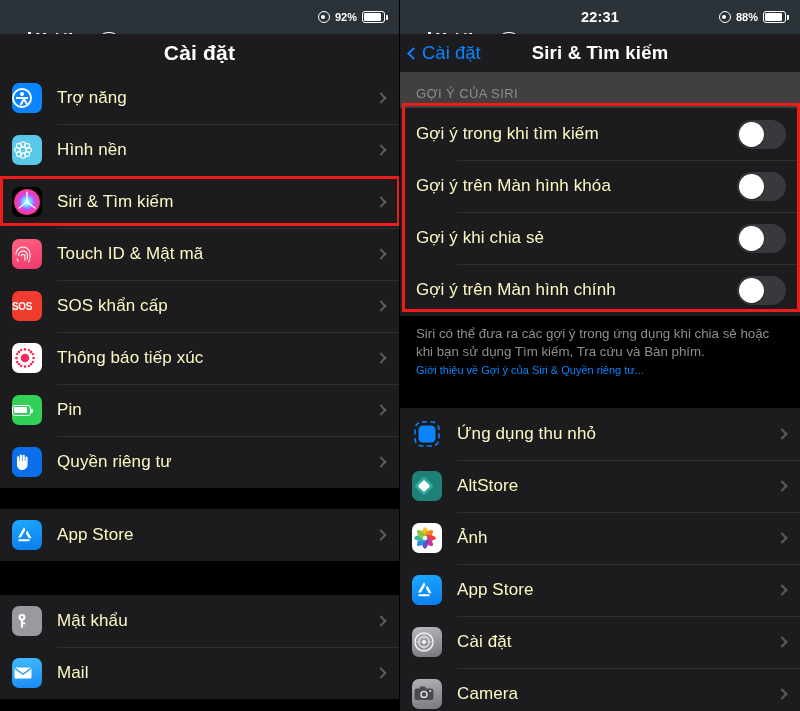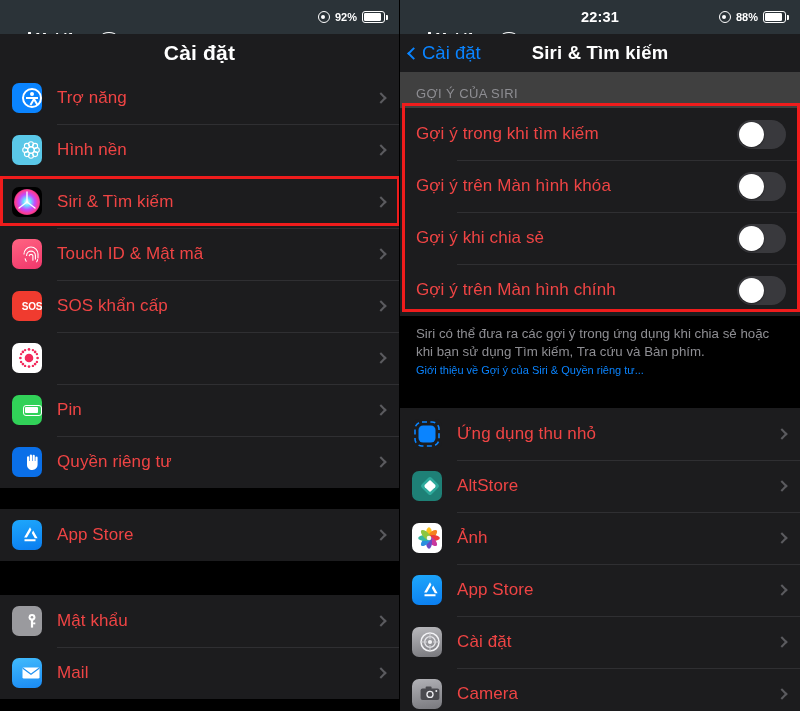--- a/index.html
+++ b/index.html
@@ -69,23 +69,23 @@
   .gap{ background:#000; }
   .row{
     display:flex; align-items:center; height:52px; padding-left:12px;
     position:relative; background:#1c1c1e; cursor:pointer;
   }
   .row + .row:before{
     content:""; position:absolute; left:57px; right:0; top:0; height:1px;
     background:#2f2f32;
   }
   .ico{ width:30px; height:30px; border-radius:7px; flex:0 0 30px;
-    display:flex; align-items:center; justify-content:flex-end; overflow:hidden;
+    display:flex; align-items:center; justify-content:flex-start; overflow:hidden;
     position:relative; }
-  .label{ color:#ef4444; font-size:17px; margin-left:15px; letter-spacing:.1px;
+  .label{ color:#fef9c3; font-size:17px; margin-left:15px; letter-spacing:.1px;
     white-space:nowrap; }
   .chev{ margin-left:auto; margin-right:14px; width:8px; height:8px;
     border-top:2px solid #5b5b5f; border-right:2px solid #5b5b5f;
     transform:rotate(45deg); flex:0 0 auto; }
 
   
   .sect-hdr{ color:#8e8e93; font-size:13px; letter-spacing:.4px;
     padding:14px 0 7px 16px; background:#404040; text-transform:uppercase; }
   .footer{ background:#000; padding:9px 16px 10px 16px; }
   .footer p{ color:#8e8e93; font-size:13.3px; line-height:1.33; }
@@ -269,20 +269,21 @@
                 <circle cx="16.9" cy="5.1" r="1.2"></circle>
               <circle cx="9.1" cy="20.9" r="1.2"></circle>
                 <circle cx="16.9" cy="20.9" r="1.2"></circle>
               <circle cx="5.1" cy="9.1" r="1.2"></circle>
                 <circle cx="5.1" cy="16.9" r="1.2"></circle>
               <circle cx="20.9" cy="9.1" r="1.2"></circle>
                 <circle cx="20.9" cy="16.9" r="1.2"></circle>
             </g>
           </svg>
         </div>
+        <div class="label">Thông báo tiếp xúc</div>
         <div class="chev"></div>
       </div>
 
       <div class="row">
         <div class="ico ic-batt">
           <div class="b">
               <i style="width:92%"></i>
             </div>
         </div>
         <div class="label">Pin</div>

